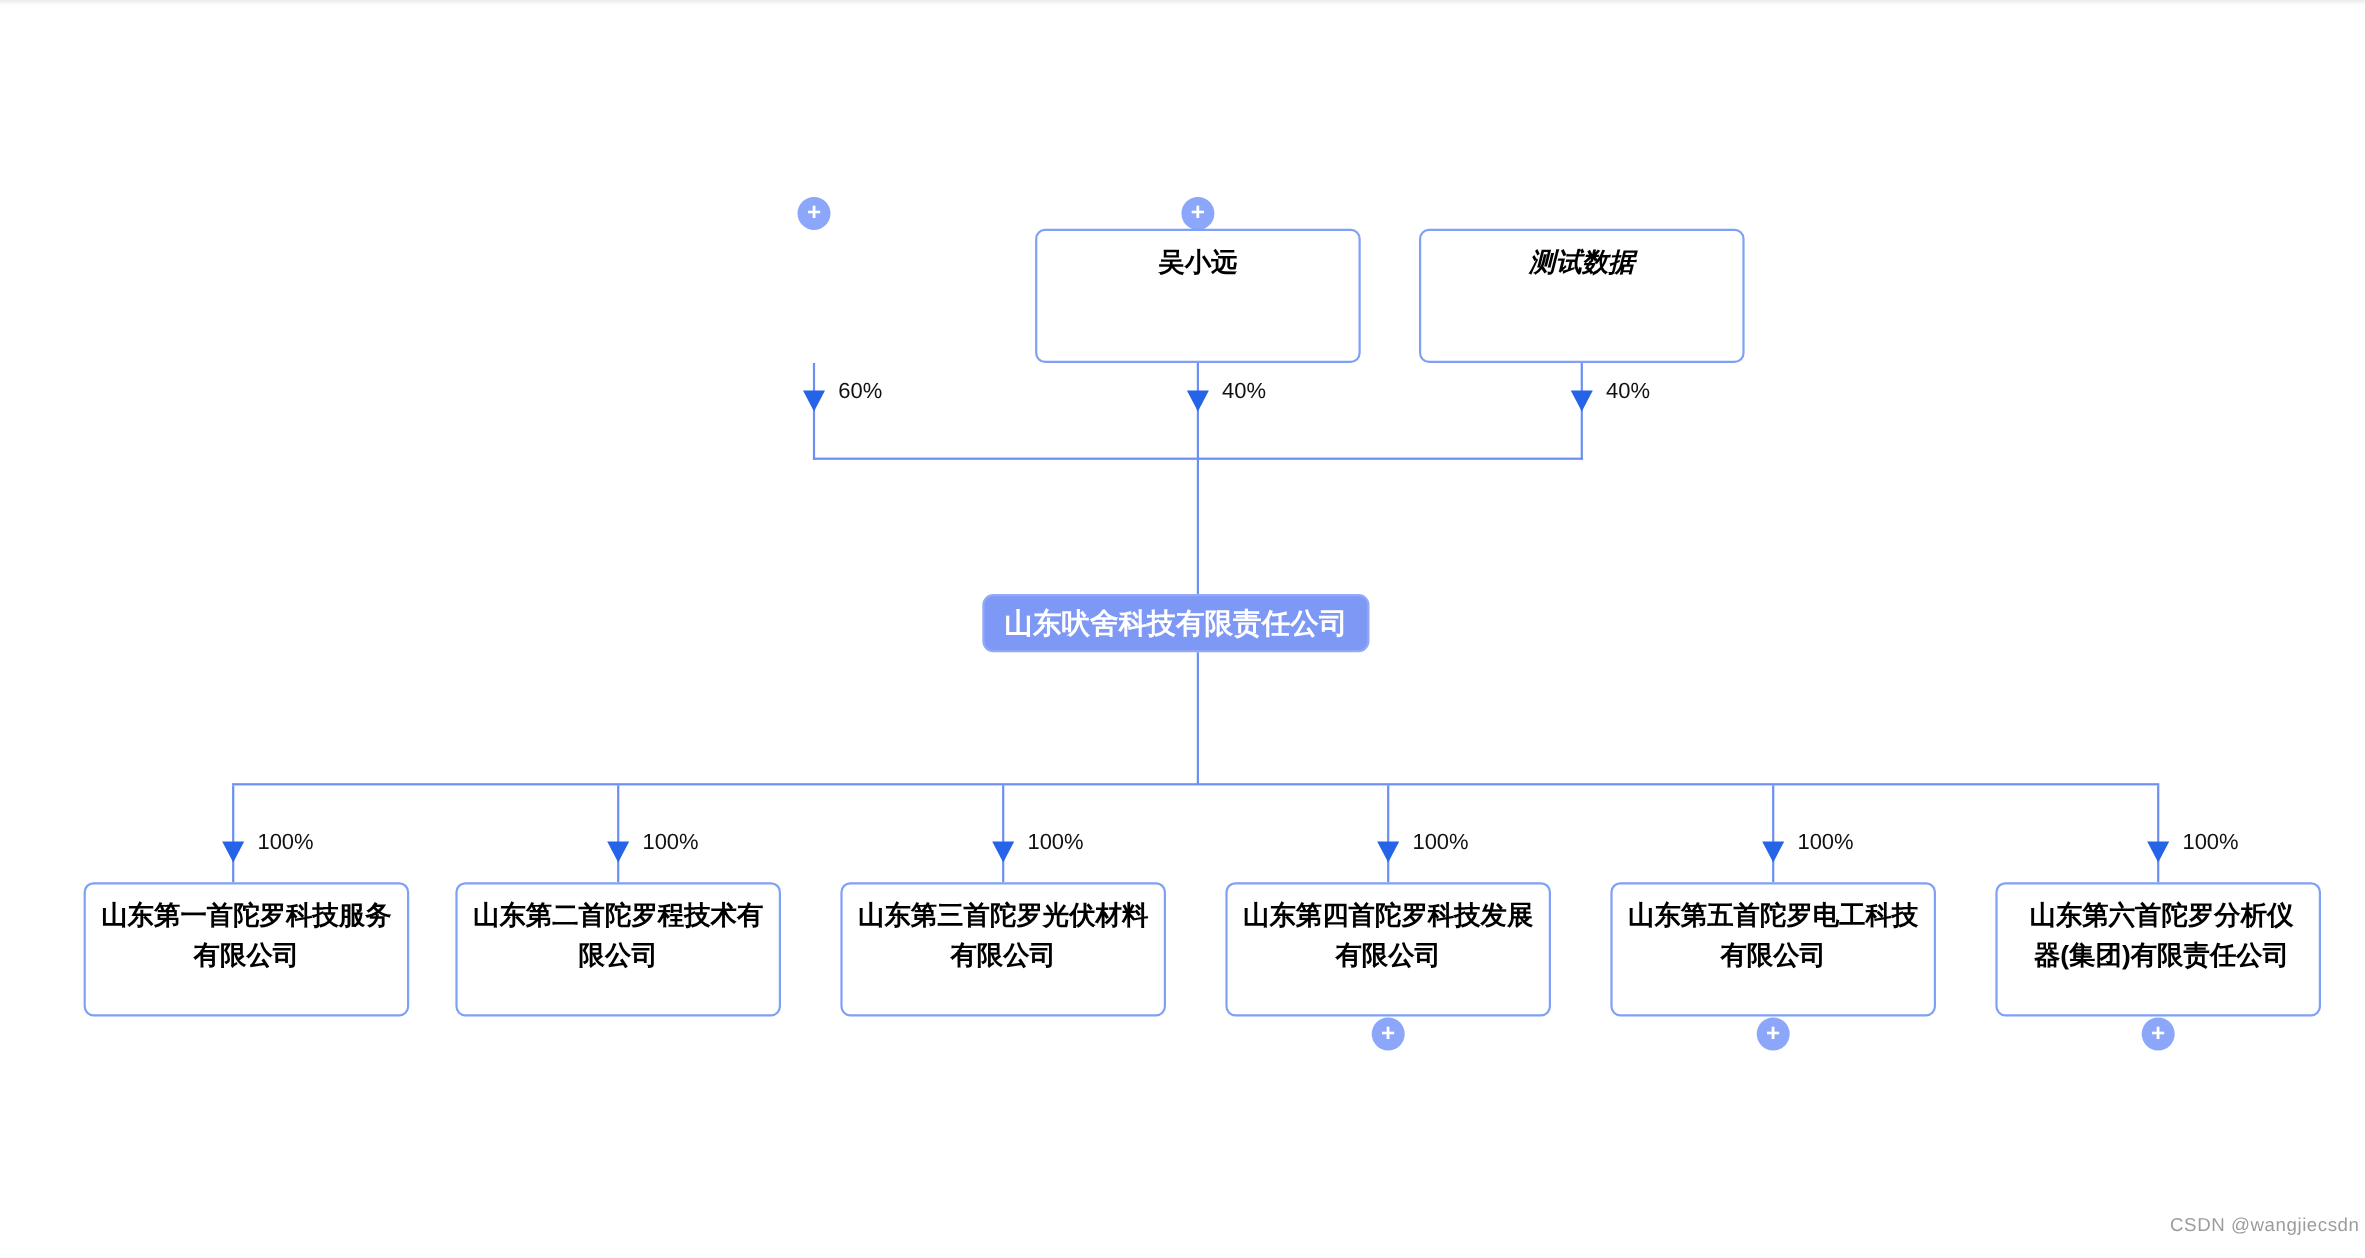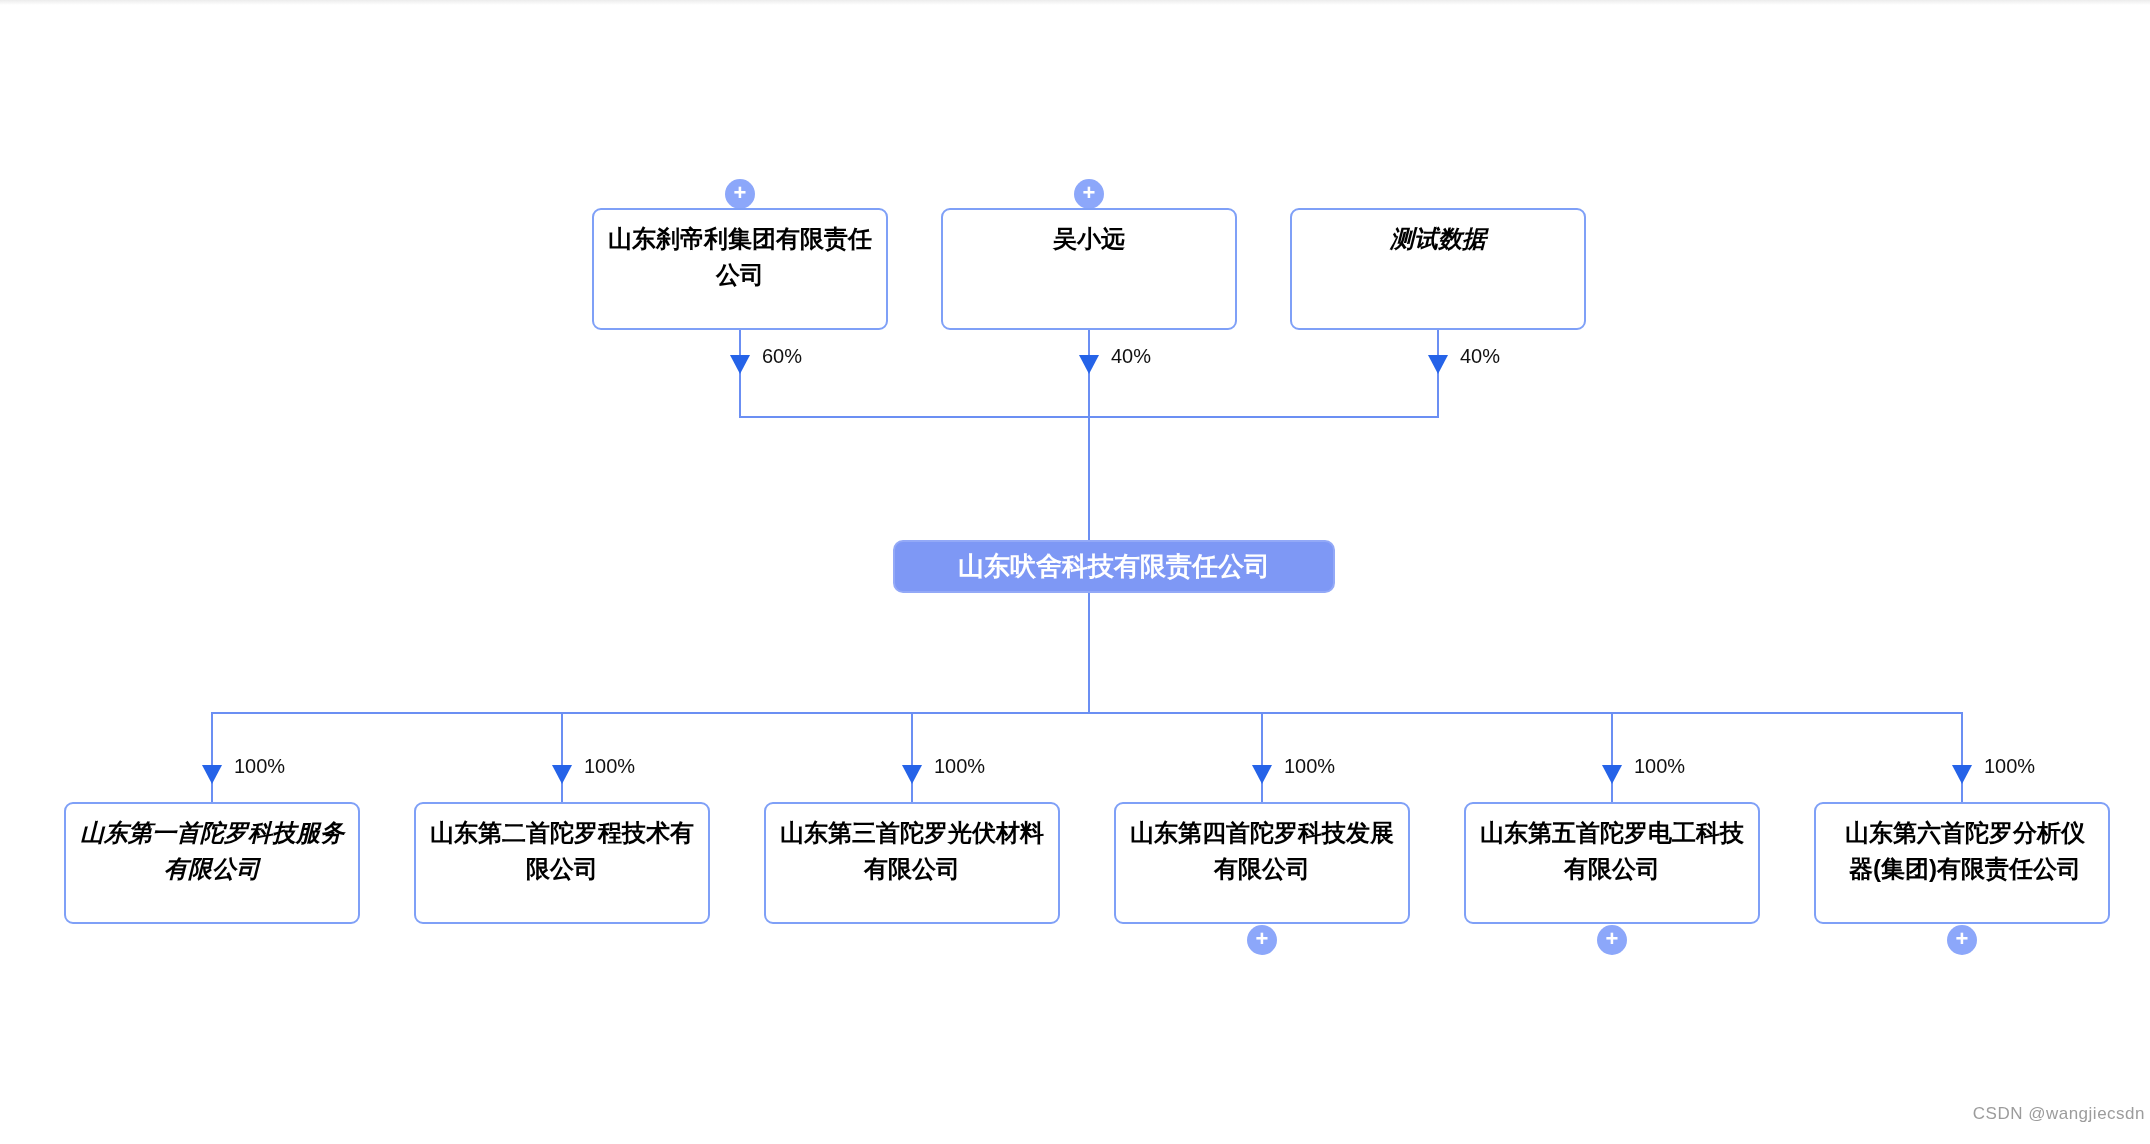--- a/index.html
+++ b/index.html
@@ -33,21 +33,21 @@
     color: #000000;
     line-height: 36px;
     word-break: break-all;
     cursor: pointer;
   }
 
   
   .root-node {
     position: absolute;
     left: 893px; top: 540px;
-    width: 442px; height: 53px;
+    width: 352px; height: 53px;
     background: #7e98f5;
     border: 2px solid #93a9f7;
     border-radius: 10px;
     color: #ffffff;
     font-size: 26px;
     font-weight: 700;
     text-align: center;
     line-height: 49px;
     white-space: nowrap;
     cursor: pointer;
@@ -102,21 +102,20 @@
 </style>
 </head>
 <body>
 
 <div class="stage">
   <div class="top-edge"></div>
 
   <div class="plus-badge" style="left:725px; top:179px;">+</div>
   <div class="plus-badge" style="left:1074px; top:179px;">+</div>
 
-  <div class="node" style="left:592px; top:208px;">山东刹帝利集团有限责任公司</div>
   <div class="node" style="left:941px; top:208px;">吴小远</div>
   <div class="node" style="left:1290px; top:208px;font-style:italic;">测试数据</div>
 
   <div class="vline" style="left:739px; top:330px; height:88px;"></div>
   <div class="vline" style="left:1088px; top:330px; height:88px;"></div>
   <div class="vline" style="left:1437px; top:330px; height:88px;"></div>
 
   <div class="arrow-down" style="left:730px; top:355px;"></div>
   <div class="arrow-down" style="left:1079px; top:355px;"></div>
   <div class="arrow-down" style="left:1428px; top:355px;"></div>
@@ -147,21 +146,21 @@
   <div class="arrow-down" style="left:1602px; top:765px;"></div>
   <div class="arrow-down" style="left:1952px; top:765px;"></div>
 
   <div class="pct" style="left:234px; top:755px;">100%</div>
   <div class="pct" style="left:584px; top:755px;">100%</div>
   <div class="pct" style="left:934px; top:755px;">100%</div>
   <div class="pct" style="left:1284px; top:755px;">100%</div>
   <div class="pct" style="left:1634px; top:755px;">100%</div>
   <div class="pct" style="left:1984px; top:755px;">100%</div>
 
-  <div class="node" style="left:64px; top:802px;font-style:italic;">山东第一首陀罗科技服务有限公司</div>
+  <div class="node" style="left:76px; top:802px;">山东第一首陀罗科技服务有限公司</div>
   <div class="node" style="left:414px; top:802px;">山东第二首陀罗程技术有限公司</div>
   <div class="node" style="left:764px; top:802px;">山东第三首陀罗光伏材料有限公司</div>
   <div class="node" style="left:1114px; top:802px;">山东第四首陀罗科技发展有限公司</div>
   <div class="node" style="left:1464px; top:802px;">山东第五首陀罗电工科技有限公司</div>
   <div class="node" style="left:1814px; top:802px;padding-left:20px;">山东第六首陀罗分析仪器(集团)有限责任公司</div>
 
   <div class="plus-badge" style="left:1247px; top:925px;">+</div>
   <div class="plus-badge" style="left:1597px; top:925px;">+</div>
   <div class="plus-badge" style="left:1947px; top:925px;">+</div>
 

